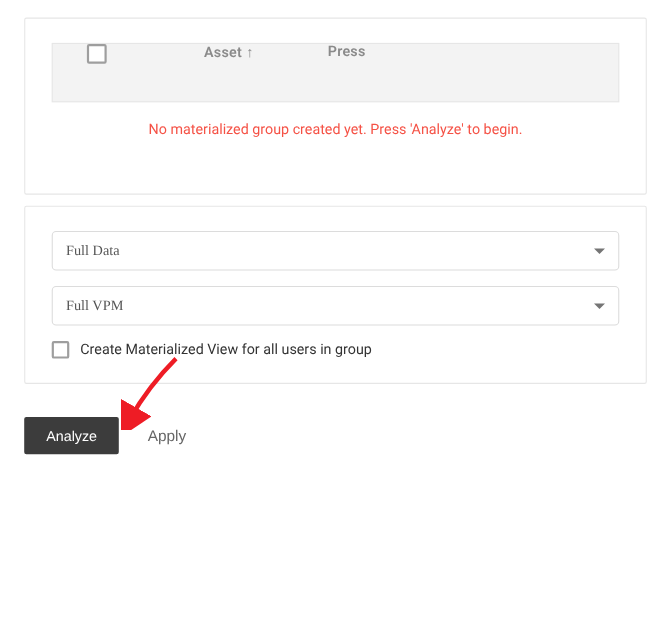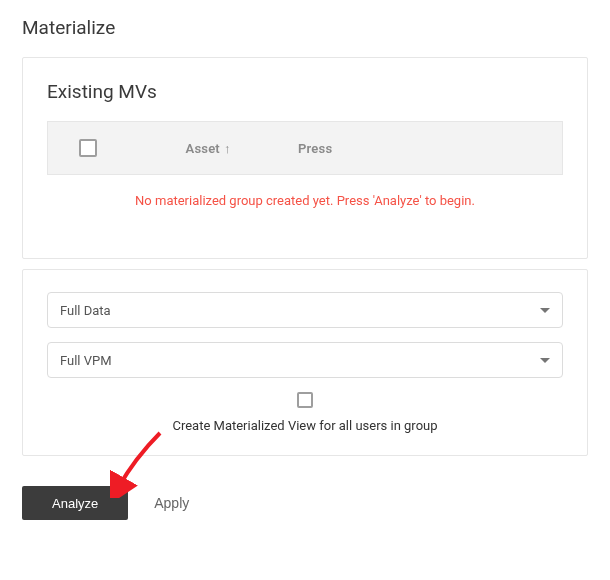--- a/index.html
+++ b/index.html
@@ -28,21 +28,21 @@
     background: #fff;
   }
   .card-title {
     font-size: 19px;
     font-weight: 400;
     color: #3a3a3a;
     margin-bottom: 18px;
   }
   .table-header {
     display: flex;
-    align-items: center;
+    align-items: flex-start;
     background: #f3f3f3;
     border: 1px solid #e6e6e6;
     height: 54px;
     padding: 0 10px;
   }
   .th-check { width: 60px; display:flex; align-items:center; justify-content:center;}
   .th-asset { width: 180px; display:flex; align-items:center; justify-content:center; gap:4px;}
   .th-table { flex: 1; display:flex; align-items:center;}
   .th-label {
     font-size: 13px;
@@ -74,44 +74,44 @@
     height: 36px;
     display: flex;
     align-items: center;
     justify-content: space-between;
     padding: 4px 12px;
     font-size: 13px;
     color: #555;
     margin-bottom: 14px;
     cursor: pointer;
     background: #fff;
+    font-family: Liberation Serif, serif;
   }
   .select .chevron {
     width: 0; height: 0;
     border-left: 5px solid transparent;
     border-right: 5px solid transparent;
     border-top: 5px solid #757575;
   }
   .opt-checkbox-row {
     display:flex; align-items:center; gap:10px;
     font-size: 13px;
     color: #333;
     margin-top: 4px;
-    flex-direction: column;
   }
   .actions {
     display:flex; align-items:center; gap:26px;
     padding: 20px 0 0 22px;
     position: relative;
   }
   .btn-primary {
     background: #3c3c3c;
     color: #fff;
     border: none;
-    padding: 0 30px;
+    padding: 0 20px;
     height: 34px;
     font-size: 13px;
     font-weight: 500;
     border-radius: 2px;
     cursor: pointer;
   }
   .btn-flat {
     background: none;
     border: none;
     color: #666;
@@ -127,24 +127,22 @@
     width: 60px;
     height: 70px;
     pointer-events: none;
   }
 </style>
 </head>
 <body>
 
 <div class="dialog">
 
-  <div class="dialog-title">Materialize</div>
 
   <div class="card">
-    <div class="card-title">Existing MVs</div>
 
     <div class="table-header">
       <div class="th-check">
         <div class="checkbox"></div>
       </div>
       <div class="th-asset">
         <span class="th-label">Asset</span>
         <span class="sort-arrow">↑</span>
       </div>
       <div class="th-table">

